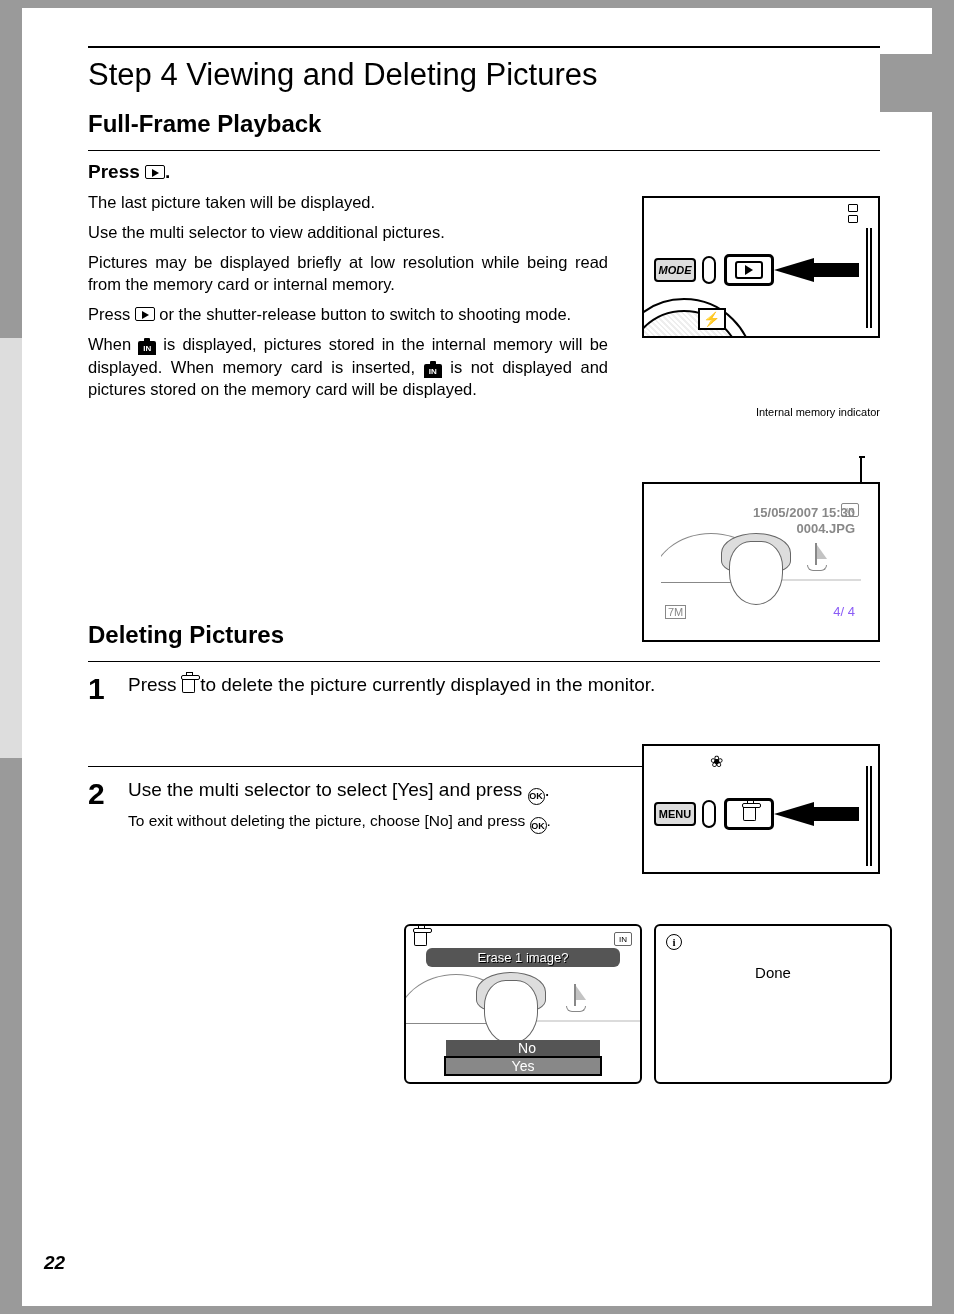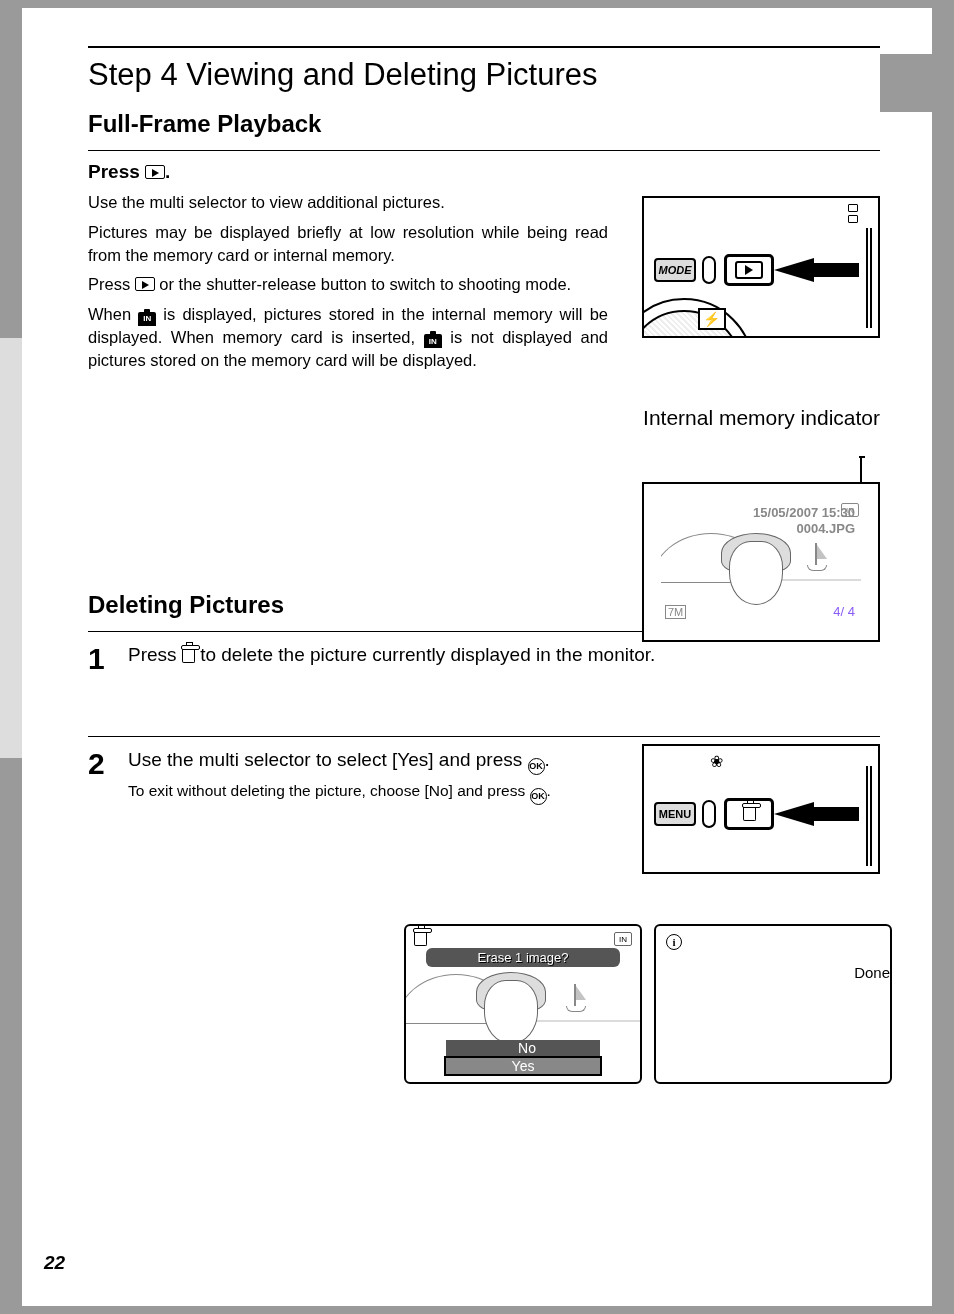--- a/index.html
+++ b/index.html
@@ -221,21 +221,21 @@
     width:6px; height:100px;
     border-left:2px solid #000;
     border-right:2px solid #000;
   }
 
   .mem-label {
     position:absolute;
     right:0; top: 360px;
     width: 238px;
     text-align: right;
-    font-size: 21px;
+    font-size: 11px;
   }
   .mem-line {
     position:absolute;
     right:18px; top:410px;
     width:2px; height:30px; background:#000;
   }
   .mem-line::before, .mem-line::after {
     content:""; position:absolute; width:4px; height:2px; background:#000;
   }
   .mem-line::before { top:0; left:-1px; width:6px;}
@@ -425,21 +425,21 @@
     font-size:8px; display:flex; align-items:center; justify-content:center;
   }
   .done-screen .info-i {
     position:absolute; top:8px; left:10px;
     width:16px; height:16px; border:1.5px solid #000; border-radius:50%;
     display:flex; align-items:center; justify-content:center;
     font-size:11px; font-weight:bold; font-family: Georgia, serif;
   }
   .done-text {
     position:absolute; top:38px; left:0; right:0;
-    text-align:right;
+    text-align:center;
     font-size:15px;
   }
 
   
   .side-tab {
     position:absolute;
     left:0; top:338px;
     width:62px; height:420px;
     background:#ddd;
     border-radius:0 0 6px 0;
@@ -477,20 +477,21 @@
     </div>
 
     <h2 class="section">Full-Frame Playback</h2>
     <div class="thin-rule"></div>
 
     <div class="subhead">
       <span>Press </span><span class="play-icon"></span><span>.</span>
     </div>
 
     <div class="body-col">
+      <p>The last picture taken will be displayed.</p>
       <p>Use the multi selector to view additional pictures.</p>
       <p>Pictures may be displayed briefly at low resolution while being read from the memory card or internal memory.</p>
       <p>
         <span>Press </span><span class="play-icon"></span><span> or the shutter-release button to switch to shooting mode.</span>
       </p>
       <p>
         <span>When </span><span class="in-icon">
             <span>IN</span>
           </span><span> is displayed, pictures stored in the internal memory will be displayed. When memory card is inserted, </span><span class="in-icon">
             <span>IN</span>

